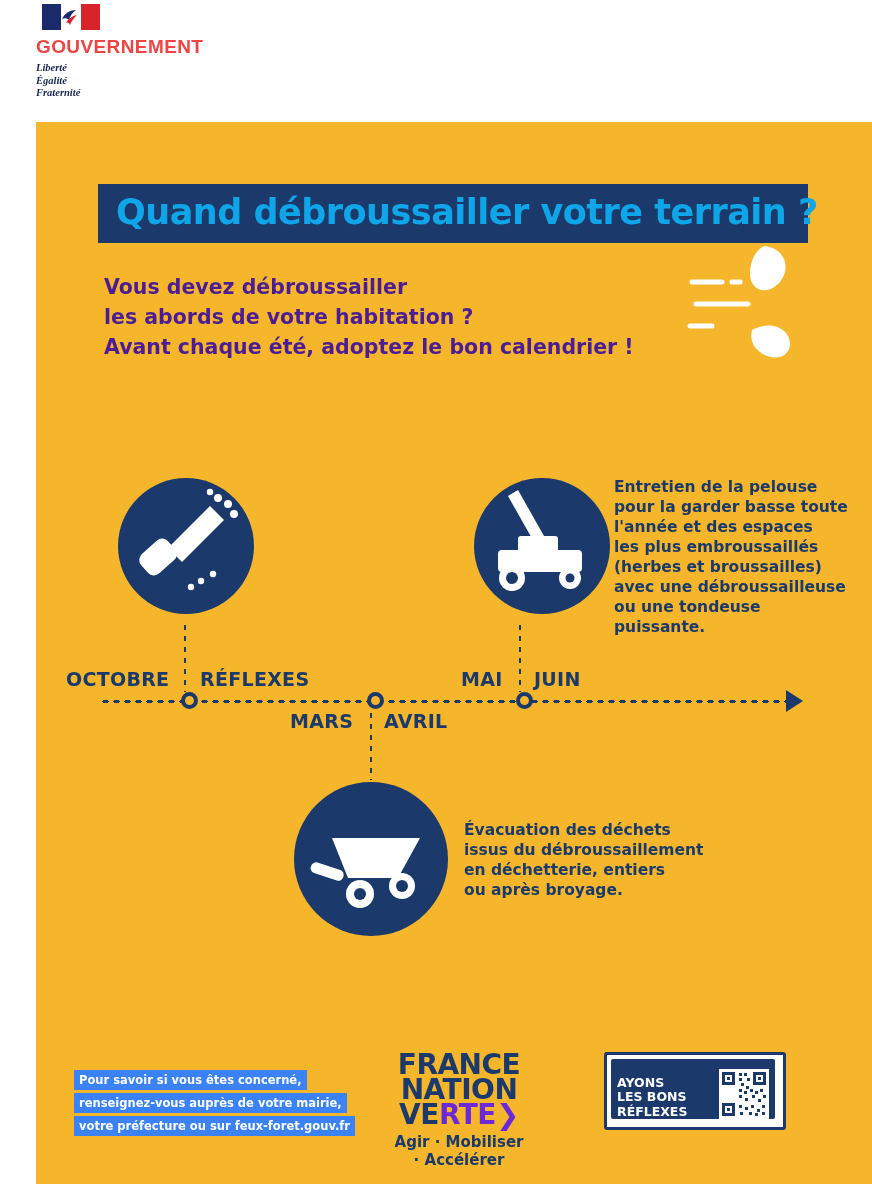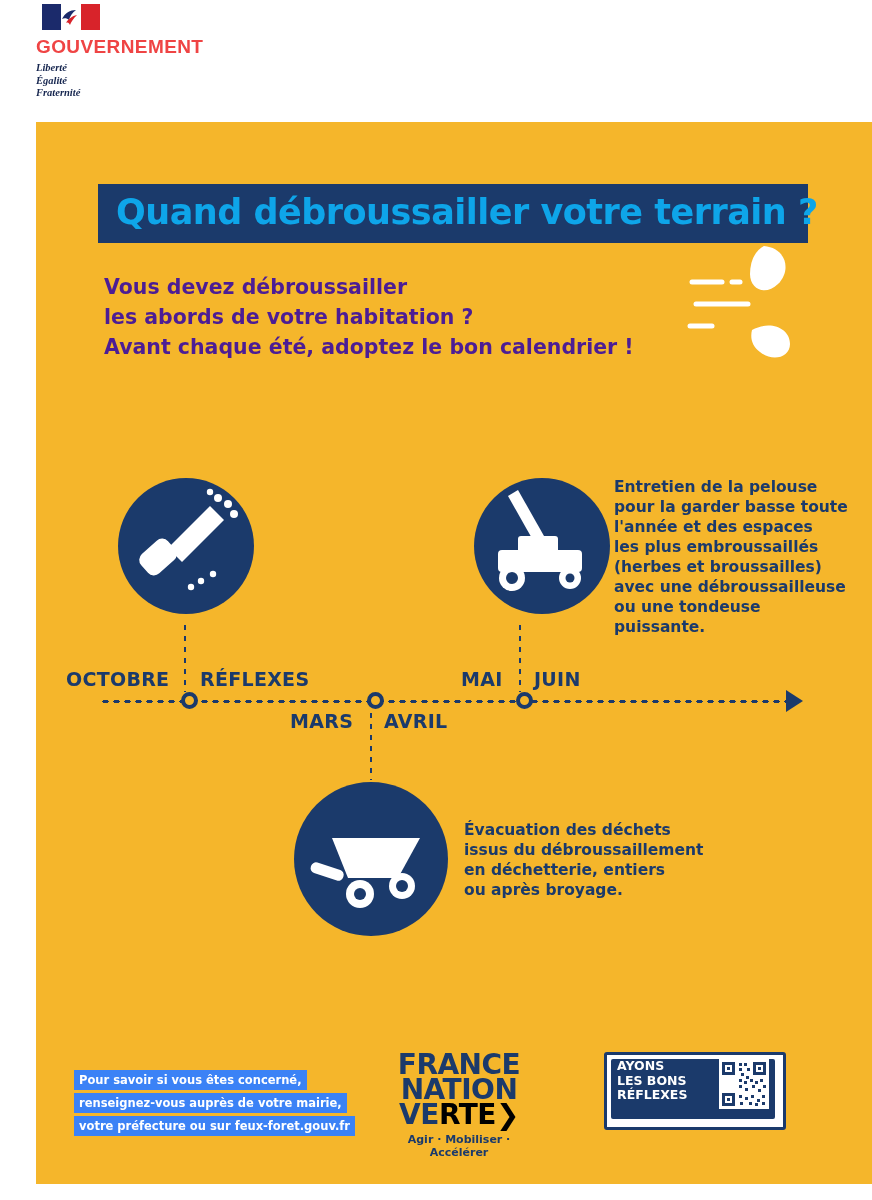--- a/index.html
+++ b/index.html
@@ -218,24 +218,24 @@
     text-align: center;
   }
   .fnv-row1, .fnv-row2 {
     font-family: "DejaVu Sans", sans-serif;
     font-weight: bold;
     line-height: 25px;
     letter-spacing: -0.5px;
   }
   .fnv-row1 { font-size: 28px; color: #1b3a6b; }
   .fnv-row2 { font-size: 28px; color: #1b3a6b; }
-  .fnv-green { color: #000000; }
+  .fnv-green { color: #6d28d9; }
   .fnv-tag {
     margin-top: 6px;
-    font-size: 11px;
+    font-size: 15px;
     font-weight: bold;
     color: #1b3a6b;
     font-family: "DejaVu Sans", sans-serif;
   }
 
   .reflex-badge {
     position: absolute;
     left: 568px;
     top: 930px;
     width: 176px;
@@ -244,21 +244,21 @@
     border: 3px solid #1b3a6b;
     border-radius: 3px;
   }
   .reflex-inner {
     position: absolute;
     left: 4px; top: 4px;
     width: 164px; height: 60px;
     background: #1b3a6b;
     border-radius: 2px;
     display: flex;
-    align-items: flex-start;
+    align-items: flex-end;
     padding: 0 6px;
     box-sizing: border-box;
   }
   .reflex-text {
     color: #ffffff;
     font-family: "DejaVu Sans", sans-serif;
     font-weight: bold;
     font-size: 12.5px;
     line-height: 14.5px;
     flex: 1 1 auto;

